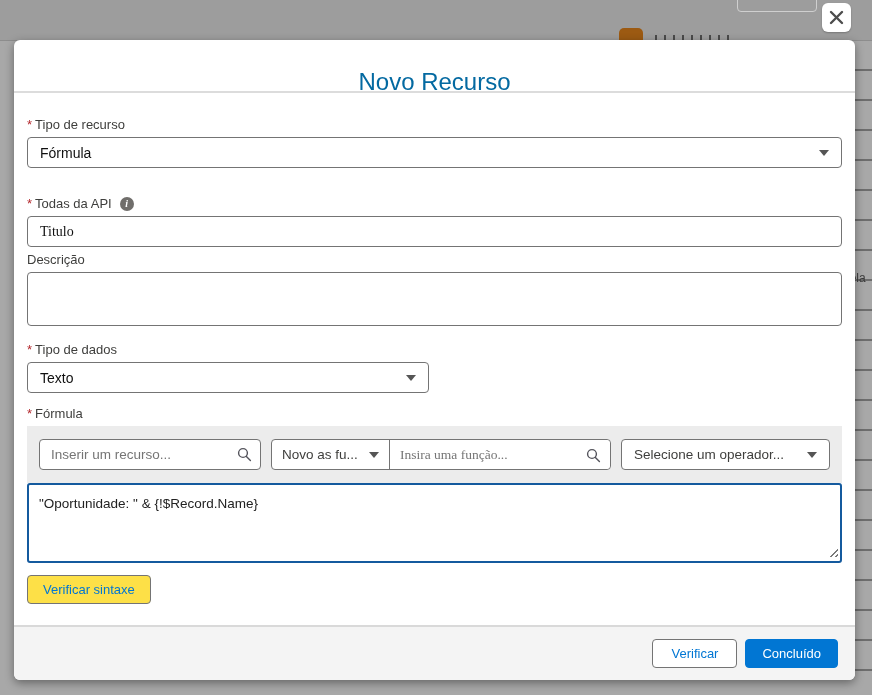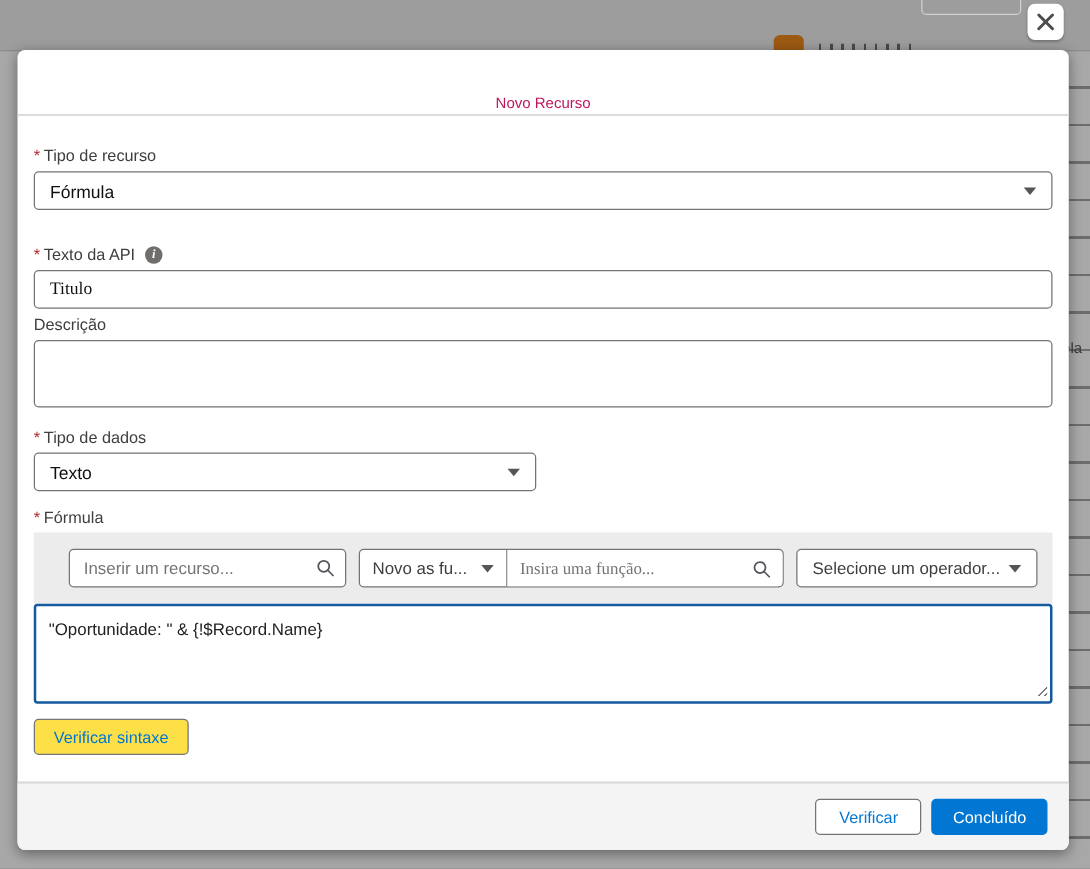--- a/index.html
+++ b/index.html
@@ -23,21 +23,21 @@
     background:repeating-linear-gradient(to bottom,transparent 0 28px,#6d6d6d 28px 30px); }
   .bg-fragment { position:absolute; left:843px; top:271px; font-size:12px; color:#3d3d3d; z-index:1; }
 
   
   .modal {
     position:absolute; left:14px; top:40px; width:841px; height:640px;
     background:#fff; border-radius:6px; box-shadow:0 3px 10px rgba(0,0,0,.4); z-index:10;
   }
   .modal-header { height:51px; border-bottom:2px solid #dcdcdc; border-radius:6px 6px 0 0;
     display:flex; align-items:center; justify-content:center; }
-  .modal-title { font-size:12px; color:#be185d;margin-top:32px; }
+  .modal-title { font-size:24px; color:#0369a1;margin-top:32px; }
   .modal-body { padding:0 13px; }
 
   .field-m24 { margin-top:24px; } .field-m28 { margin-top:28px; }
   .field-m14 { margin-top:5px; } .field-m16 { margin-top:16px; } .field-m13 { margin-top:13px; }
   .label-row { display:flex; align-items:center; font-size:13px; color:#3e3e3c; margin-bottom:5px; line-height:15px; }
   .req { color:var(--required-red,#b3282d); margin-right:3px; }
   .info-icon { width:14px; height:14px; margin-left:8px; background:#706e6b; color:#fff; border-radius:50%;
     font-size:10px; line-height:14px; text-align:center; font-family:"Liberation Serif",serif; font-style:italic; font-weight:bold; }
   .info-icon::after { content:"i"; }
 
@@ -47,21 +47,21 @@
   .chevron { width:0; height:0; border-left:5px solid transparent; border-right:5px solid transparent; border-top:6px solid #555; }
   input.control { width:100%; padding:0 12px; outline:none;font-family:Liberation Serif, serif; }
   .textarea-plain { display:block; width:100%; height:54px; box-sizing:border-box; border:1px solid #747474;
     border-radius:4px; resize:none; padding:6px 10px; font-size:14px; font-family:"Liberation Sans",sans-serif; }
   .w-half { width:402px; }
 
   
   .formula-panel { background:#ececec; padding:13px 12px; display:flex; gap:10px; align-items:center; }
   .tb-search { position:relative; }
   .tb-search input { box-sizing:border-box; height:31px; border:1px solid #747474; border-radius:4px;
-    padding:0 30px 0 11px; font-size:13.5px; color:#3e3e3c; outline:none; font-family:"Liberation Sans",sans-serif; background:#fff;margin-left:16px; }
+    padding:0 30px 0 11px; font-size:13.5px; color:#3e3e3c; outline:none; font-family:"Liberation Sans",sans-serif; background:#fff; }
   .tb-search.resource input { width:222px; }
   .search-icon { position:absolute; right:9px; top:8px; pointer-events:none; }
   .tb-group { display:flex; height:31px; box-sizing:border-box; border:1px solid #747474; border-radius:4px; background:#fff; }
   .group-select { display:flex; align-items:center; justify-content:space-between; width:118px; box-sizing:border-box;
     padding:0 10px; border-right:1px solid #747474; font-size:13.5px; color:#3e3e3c; cursor:pointer; }
   .group-search { position:relative; width:220px; }
   .group-search input { width:100%; height:100%; box-sizing:border-box; border:none; border-radius:0 4px 4px 0;
     padding:0 30px 0 10px; font-size:13.5px; color:#3e3e3c; outline:none; font-family:Liberation Serif, serif; }
   .group-search .search-icon { top:8px; }
   .tb-operator { width:212px; height:31px; box-sizing:border-box; display:flex; align-items:center; justify-content:space-between;
@@ -118,21 +118,21 @@
         </div>
         <div class="control select-control">
           <span>Fórmula</span>
           <span class="chevron"></span>
         </div>
       </div>
 
       <div class="field-m28">
         <div class="label-row">
           <span class="req">*</span>
-          <span>Texto da API</span>
+          <span>Todas da API</span>
           <span class="info-icon"></span>
         </div>
         <input class="control" type="text" value="Titulo" style="">
       </div>
 
       <div class="field-m14">
         <div class="label-row">
           <span>Descrição</span>
         </div>
         <textarea class="textarea-plain" style=""></textarea>

